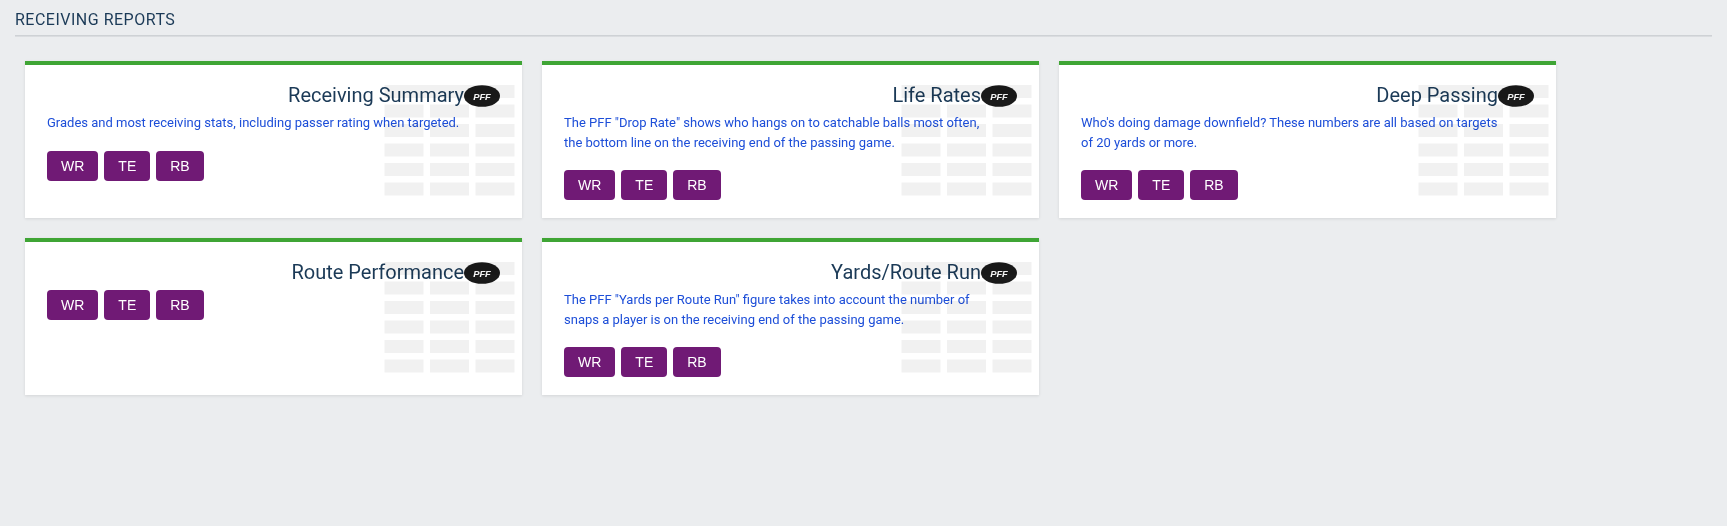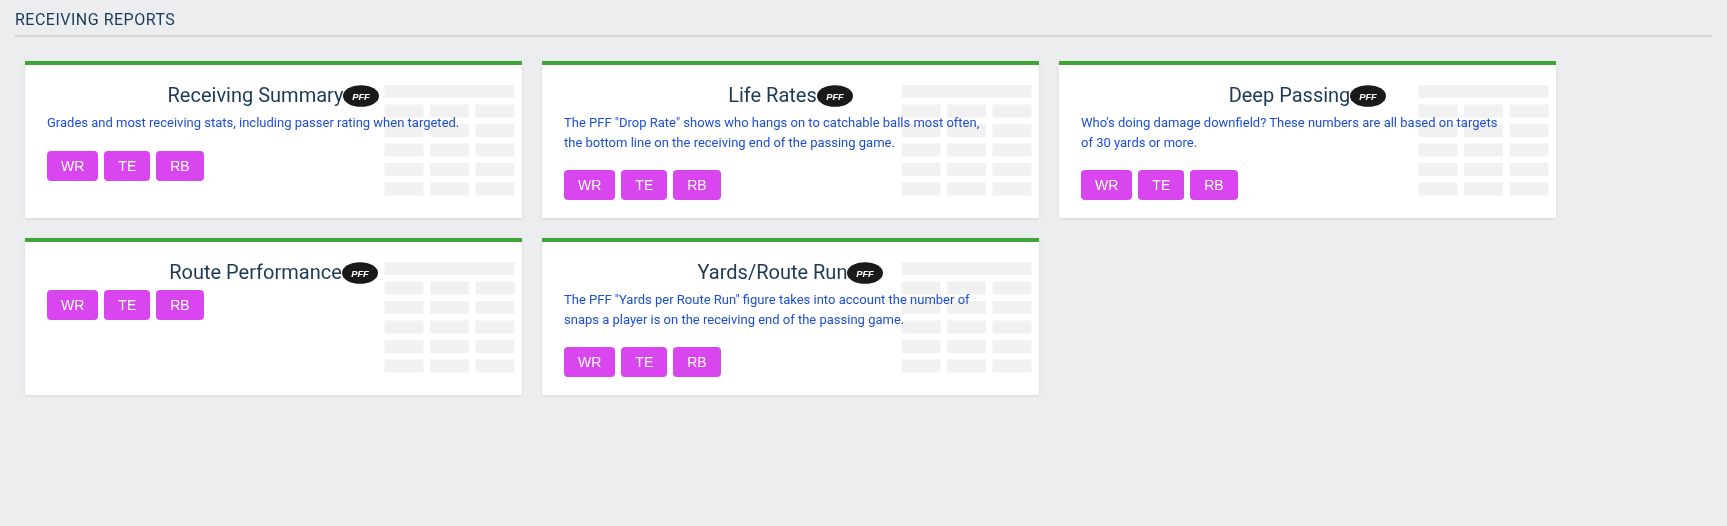--- a/index.html
+++ b/index.html
@@ -47,21 +47,21 @@
       position: absolute;
       top: 20px;
       right: 0;
       width: 145px;
       height: 130px;
       opacity: 0.05;
       pointer-events: none;
     }
     .card-header {
       display: flex;
-      justify-content: center;
+      justify-content: flex-end;
       align-items: flex-start;
       margin-bottom: 6px;
     }
     .card-title {
       font-size: 20px;
       font-weight: 400;
       color: #1b3a57;
     }
     .card-logo {
       width: 36px;
@@ -74,21 +74,21 @@
       color: #1d4ed8;
       line-height: 1.5;
       margin-bottom: 18px;
       max-width: 420px;
     }
     .buttons-row {
       display: flex;
       gap: 6px;
     }
     .position-btn {
-      background-color: #d946ef;
+      background-color: #701a75;
       color: #ffffff;
       border: none;
       border-radius: 4px;
       padding: 7px 14px;
       font-size: 14px;
       font-weight: 500;
       cursor: pointer;
       min-width: 44px;
       text-align: center;
     }
@@ -190,21 +190,21 @@
       <rect x="35" y="75" width="30" height="10" fill="#000"></rect>
       <rect x="70" y="75" width="30" height="10" fill="#000"></rect>
     </svg>
     <div class="card-header">
       <h3 class="card-title">Deep Passing</h3>
       <svg class="card-logo" viewBox="0 0 50 30">
         <ellipse cx="25" cy="15" rx="25" ry="15" fill="#1a1a1a"></ellipse>
         <text x="25" y="20" font-size="13" font-weight="bold" font-style="italic" fill="#fff" text-anchor="middle" font-family="Arial">PFF</text>
       </svg>
     </div>
-    <p class="card-description">Who's doing damage downfield? These numbers are all based on targets of 30 yards or more.</p>
+    <p class="card-description">Who's doing damage downfield? These numbers are all based on targets of 20 yards or more.</p>
     <div class="buttons-row">
       <button class="position-btn">WR</button>
       <button class="position-btn">TE</button>
       <button class="position-btn">RB</button>
     </div>
   </div>
 
   <div class="card">
     <svg class="card-bg" viewBox="0 0 100 100">
       <rect x="0" y="0" width="100" height="10" fill="#000"></rect>

